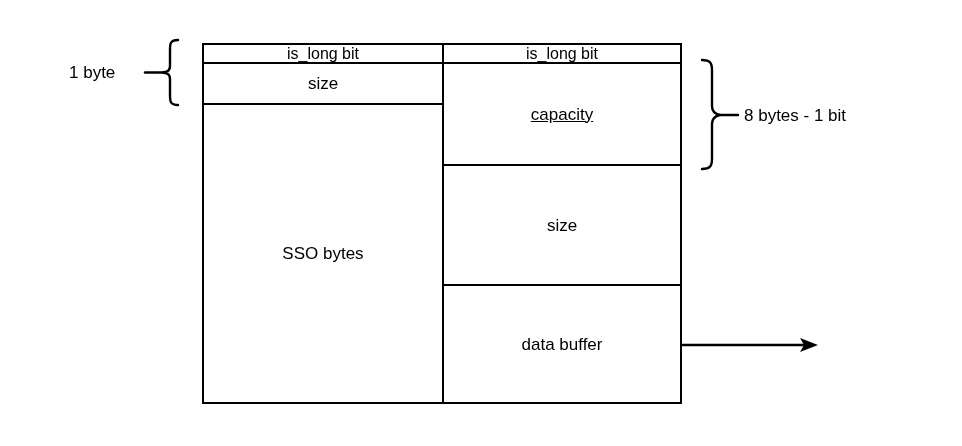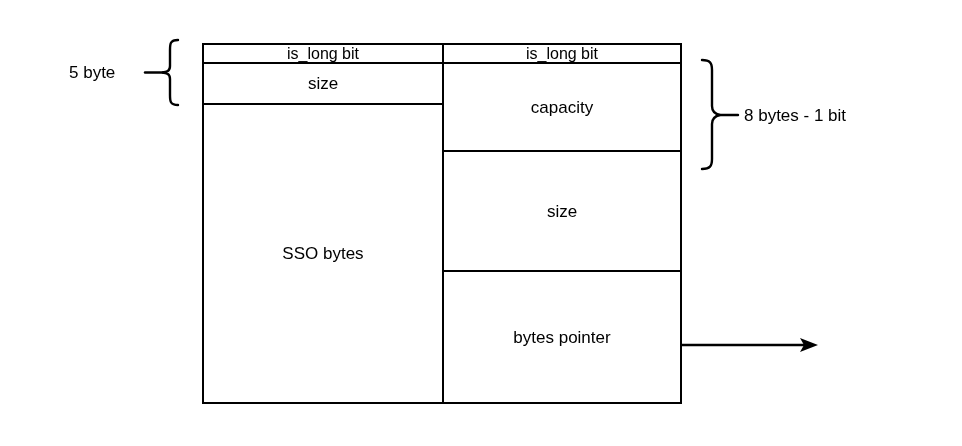--- a/index.html
+++ b/index.html
@@ -57,21 +57,21 @@
     border-bottom: 2px solid #000000;
   }
 
   
   .cell-islong-left   { height: 19px; font-size: 16px; }
   .cell-size-left     { height: 41px; }
   .cell-sso           { flex: 1 1 auto; }
 
   
   .cell-islong-right  { height: 19px; font-size: 16px; }
-  .cell-capacity      { height: 88px; }
+  .cell-capacity      { height: 102px; text-decoration: underline; }
   .cell-size-right    { height: 120px; }
   .cell-dataptr       { flex: 1 1 auto; }
 
   
   .annotation-label {
     position: absolute;
     font-size: 17px;
     line-height: 1;
     white-space: nowrap;
   }
@@ -105,21 +105,21 @@
     left: 680px;
     top: 330px;
     overflow: visible;
   }
 </style>
 </head>
 <body>
 
 <div id="canvas">
 
-  <div class="annotation-label label-1byte">5 byte</div>
+  <div class="annotation-label label-1byte">1 byte</div>
 
   <svg class="brace-svg brace-left" width="66" height="72" viewBox="0 0 66 72">
     <path d="M 38 2
              C 30 2, 30 6, 30 12
              L 30 28
              C 30 33, 27 34, 22 34.5
              C 27 35, 30 36, 30 41
              L 30 57
              C 30 63, 30 67, 38 67" fill="none" stroke="#000000" stroke-width="2.4" stroke-linecap="round"></path>
     <path d="M 22 34.5 L 5 34.5" fill="none" stroke="#000000" stroke-width="2.4" stroke-linecap="round"></path>
@@ -130,21 +130,21 @@
     <div class="col col-left">
       <div class="cell cell-islong-left divided">is_long bit</div>
       <div class="cell cell-size-left divided">size</div>
       <div class="cell cell-sso">SSO bytes</div>
     </div>
 
     <div class="col col-right">
       <div class="cell cell-islong-right divided">is_long bit</div>
       <div class="cell cell-capacity divided">capacity</div>
       <div class="cell cell-size-right divided">size</div>
-      <div class="cell cell-dataptr">bytes pointer</div>
+      <div class="cell cell-dataptr">data buffer</div>
     </div>
 
   </div>
 
   <svg class="brace-svg brace-right" width="50" height="115" viewBox="0 0 50 115">
     <path d="M 4 3
              C 12 3, 14 6, 14 13
              L 14 49
              C 14 55, 17 57, 22 58
              C 17 59, 14 61, 14 67

